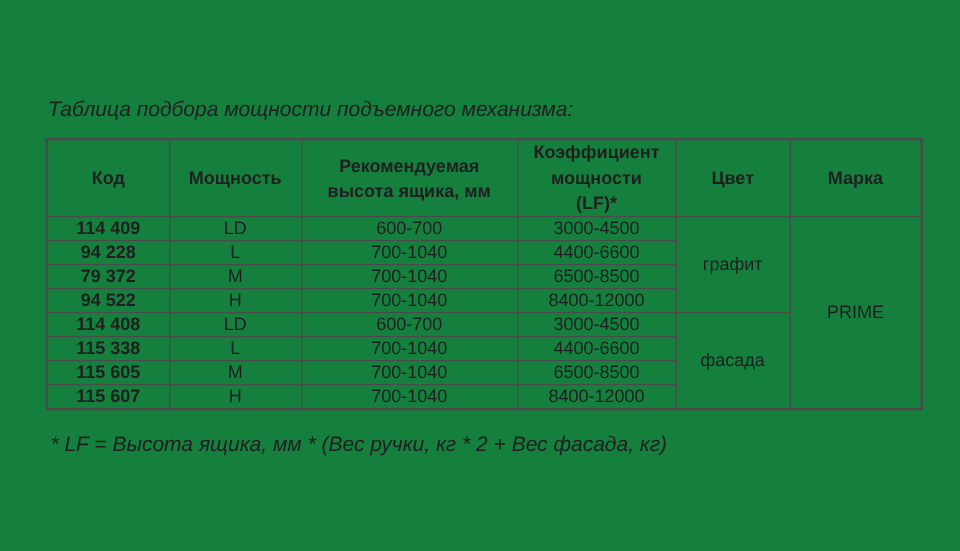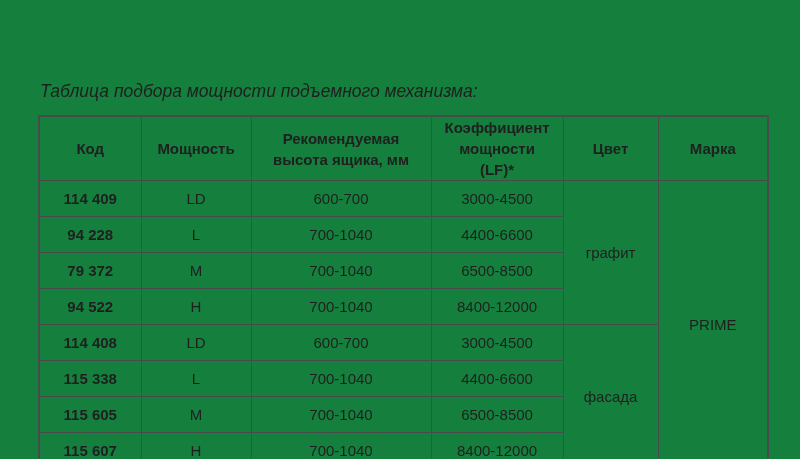--- a/index.html
+++ b/index.html
@@ -31,21 +31,21 @@
     border-collapse: collapse;
     table-layout: fixed;
     border: 2px solid #4a4a4a;
   }
   table.power-table th,
   table.power-table td {
     border: 1px solid #4a4a4a;
     text-align: center;
     vertical-align: middle;
     font-size: 15px;
-    padding: 8px;
+    padding: 0;
     overflow: hidden;
   }
   table.power-table thead th {
     height: 63px;
     font-weight: bold;
     line-height: 21px;
     padding: 0 13px;
   }
   table.power-table tbody td {
     height: 19px;
@@ -137,14 +137,15 @@
       </tr>
       <tr>
         <td class="cell-code">115 607</td>
         <td class="cell-power">H</td>
         <td class="cell-height">700-1040</td>
         <td class="cell-lf">8400-12000</td>
       </tr>
     </tbody>
   </table>
 
+  <div class="footnote">* LF = Высота ящика, мм * (Вес ручки, кг * 2 + Вес фасада, кг)</div>
 
 </div>
 
 </body></html>

